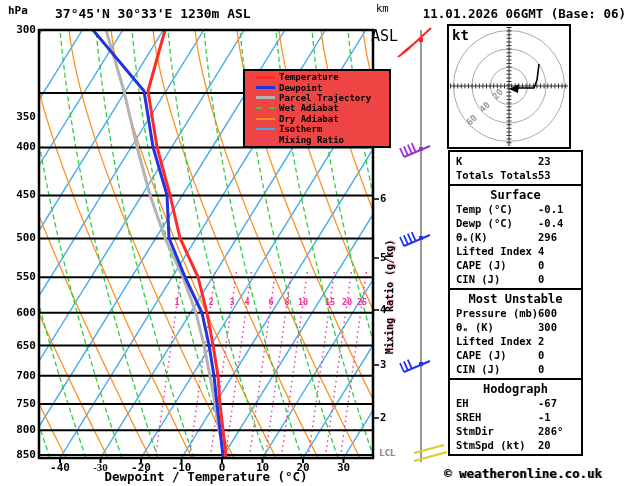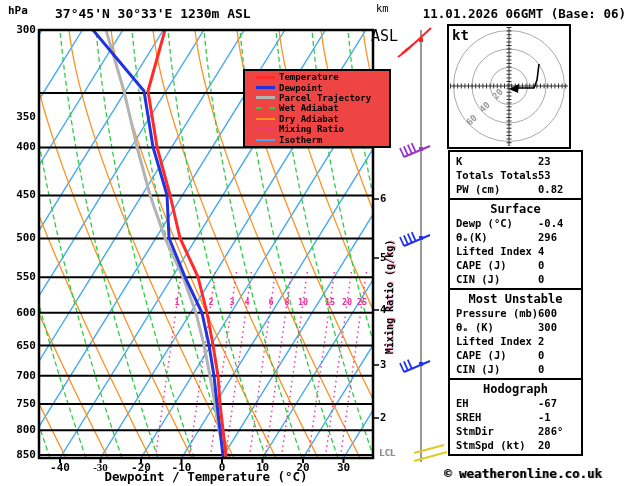--- a/index.html
+++ b/index.html
@@ -292,40 +292,40 @@
       </div>
       <div class="lrow">
         <div class="lsample" style="border-top: 2px dashed rgb(46, 204, 68);"></div>
         <div class="ltext">Wet Adiabat</div>
       </div>
       <div class="lrow">
         <div class="lsample" style="border-top: 2px solid rgb(255, 145, 34);"></div>
         <div class="ltext">Dry Adiabat</div>
       </div>
       <div class="lrow">
+        <div class="lsample" style="border-top: 2px solid rgb(68, 170, 240);"></div>
+        <div class="ltext">Isotherm</div>
+      </div>
+      <div class="lrow">
         <div class="lsample" style="border-top: 2px dotted rgb(240, 48, 154);"></div>
         <div class="ltext">Mixing Ratio</div>
-      </div>
-      <div class="lrow">
-        <div class="lsample" style="border-top: 2px solid rgb(68, 170, 240);"></div>
-        <div class="ltext">Isotherm</div>
       </div>
     </div>
 
   <div class="abs" id="stats">
     <div class="sbox">
       <div>
           <div class="srow"><span>K</span><span class="sval">23</span></div>
           <div class="srow"><span>Totals Totals</span><span class="sval">53</span></div>
-          <div class="srow"><span>PW (cm)</span><span class="sval">0.82</span></div>
         </div>
     </div>
     <div class="sbox">
       <div class="shead">Surface</div>
       <div>
+          <div class="srow"><span>Temp (°C)</span><span class="sval">-0.1</span></div>
           <div class="srow"><span>Dewp (°C)</span><span class="sval">-0.4</span></div>
           <div class="srow"><span>θₑ(K)</span><span class="sval">296</span></div>
           <div class="srow"><span>Lifted Index</span><span class="sval">4</span></div>
           <div class="srow"><span>CAPE (J)</span><span class="sval">0</span></div>
           <div class="srow"><span>CIN (J)</span><span class="sval">0</span></div>
         </div>
     </div>
     <div class="sbox">
       <div class="shead">Most Unstable</div>
       <div>

